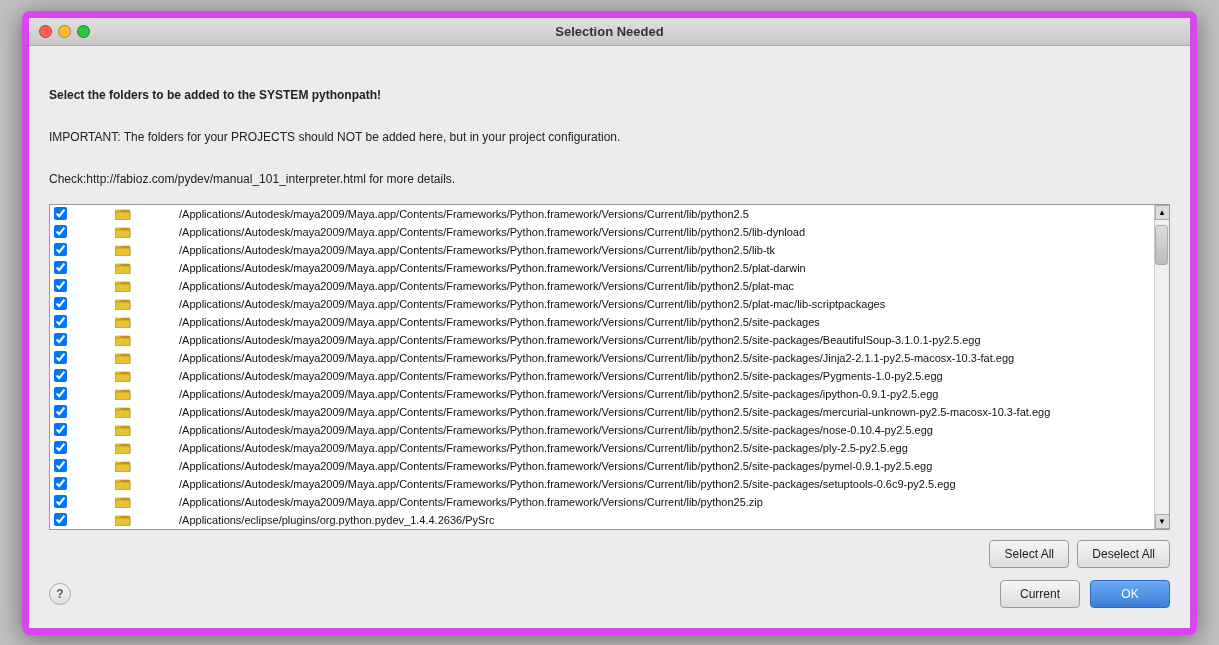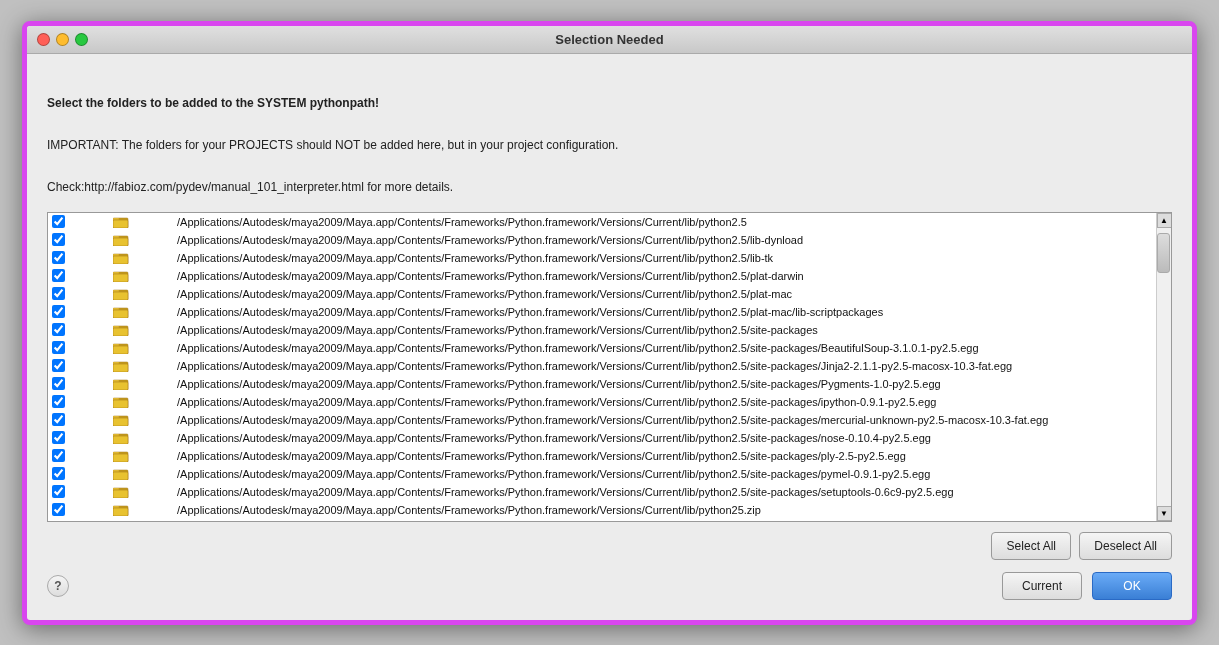--- a/index.html
+++ b/index.html
@@ -13,21 +13,21 @@
       align-items: center;
       width: 1219px;
       height: 645px;
       overflow: hidden;
     }
 
     .dialog-window {
       width: 1175px;
       background: #ececec;
       border-radius: 8px;
-      border: 5px solid #d946ef;
+      border: 7px solid #d946ef;
       box-shadow: 0 4px 24px rgba(0,0,0,0.45);
       overflow: hidden;
       display: flex;
       flex-direction: column;
     }
 
     .title-bar {
       background: linear-gradient(to bottom, #e0e0e0, #c8c8c8);
       border-bottom: 1px solid #aaa;
       height: 28px;
@@ -434,20 +434,31 @@
             <input type="checkbox" checked="" style="">
             <span class="folder-icon">
               <svg width="16" height="13" viewBox="0 0 16 13">
                 <rect x="0" y="3" width="15" height="10" rx="1" fill="#c8a020" stroke="#a07010" stroke-width="0.5"></rect>
                 <rect x="0" y="3" width="6" height="2" rx="1" fill="#e0b830"></rect>
                 <rect x="0" y="5" width="15" height="8" rx="1" fill="#e8c230" stroke="#a07010" stroke-width="0.5"></rect>
               </svg>
             </span>
             <span class="item-path">/Applications/Autodesk/maya2009/Maya.app/Contents/Frameworks/Python.framework/Versions/Current/lib/python25.zip</span>
           </div>
+          <div class="list-item">
+            <input type="checkbox" checked="" style="">
+            <span class="folder-icon">
+              <svg width="16" height="13" viewBox="0 0 16 13">
+                <rect x="0" y="3" width="15" height="10" rx="1" fill="#c8a020" stroke="#a07010" stroke-width="0.5"></rect>
+                <rect x="0" y="3" width="6" height="2" rx="1" fill="#e0b830"></rect>
+                <rect x="0" y="5" width="15" height="8" rx="1" fill="#e8c230" stroke="#a07010" stroke-width="0.5"></rect>
+              </svg>
+            </span>
+            <span class="item-path">/Applications/eclipse/plugins/org.python.pydev_1.4.4.2636/PySrc</span>
+          </div>
         </div>
       <div class="scrollbar-track">
         <div class="scrollbar-arrow">▲</div>
         <div class="scrollbar-thumb-area">
           <div class="scrollbar-thumb"></div>
         </div>
         <div class="scrollbar-arrow">▼</div>
       </div>
     </div>
 

